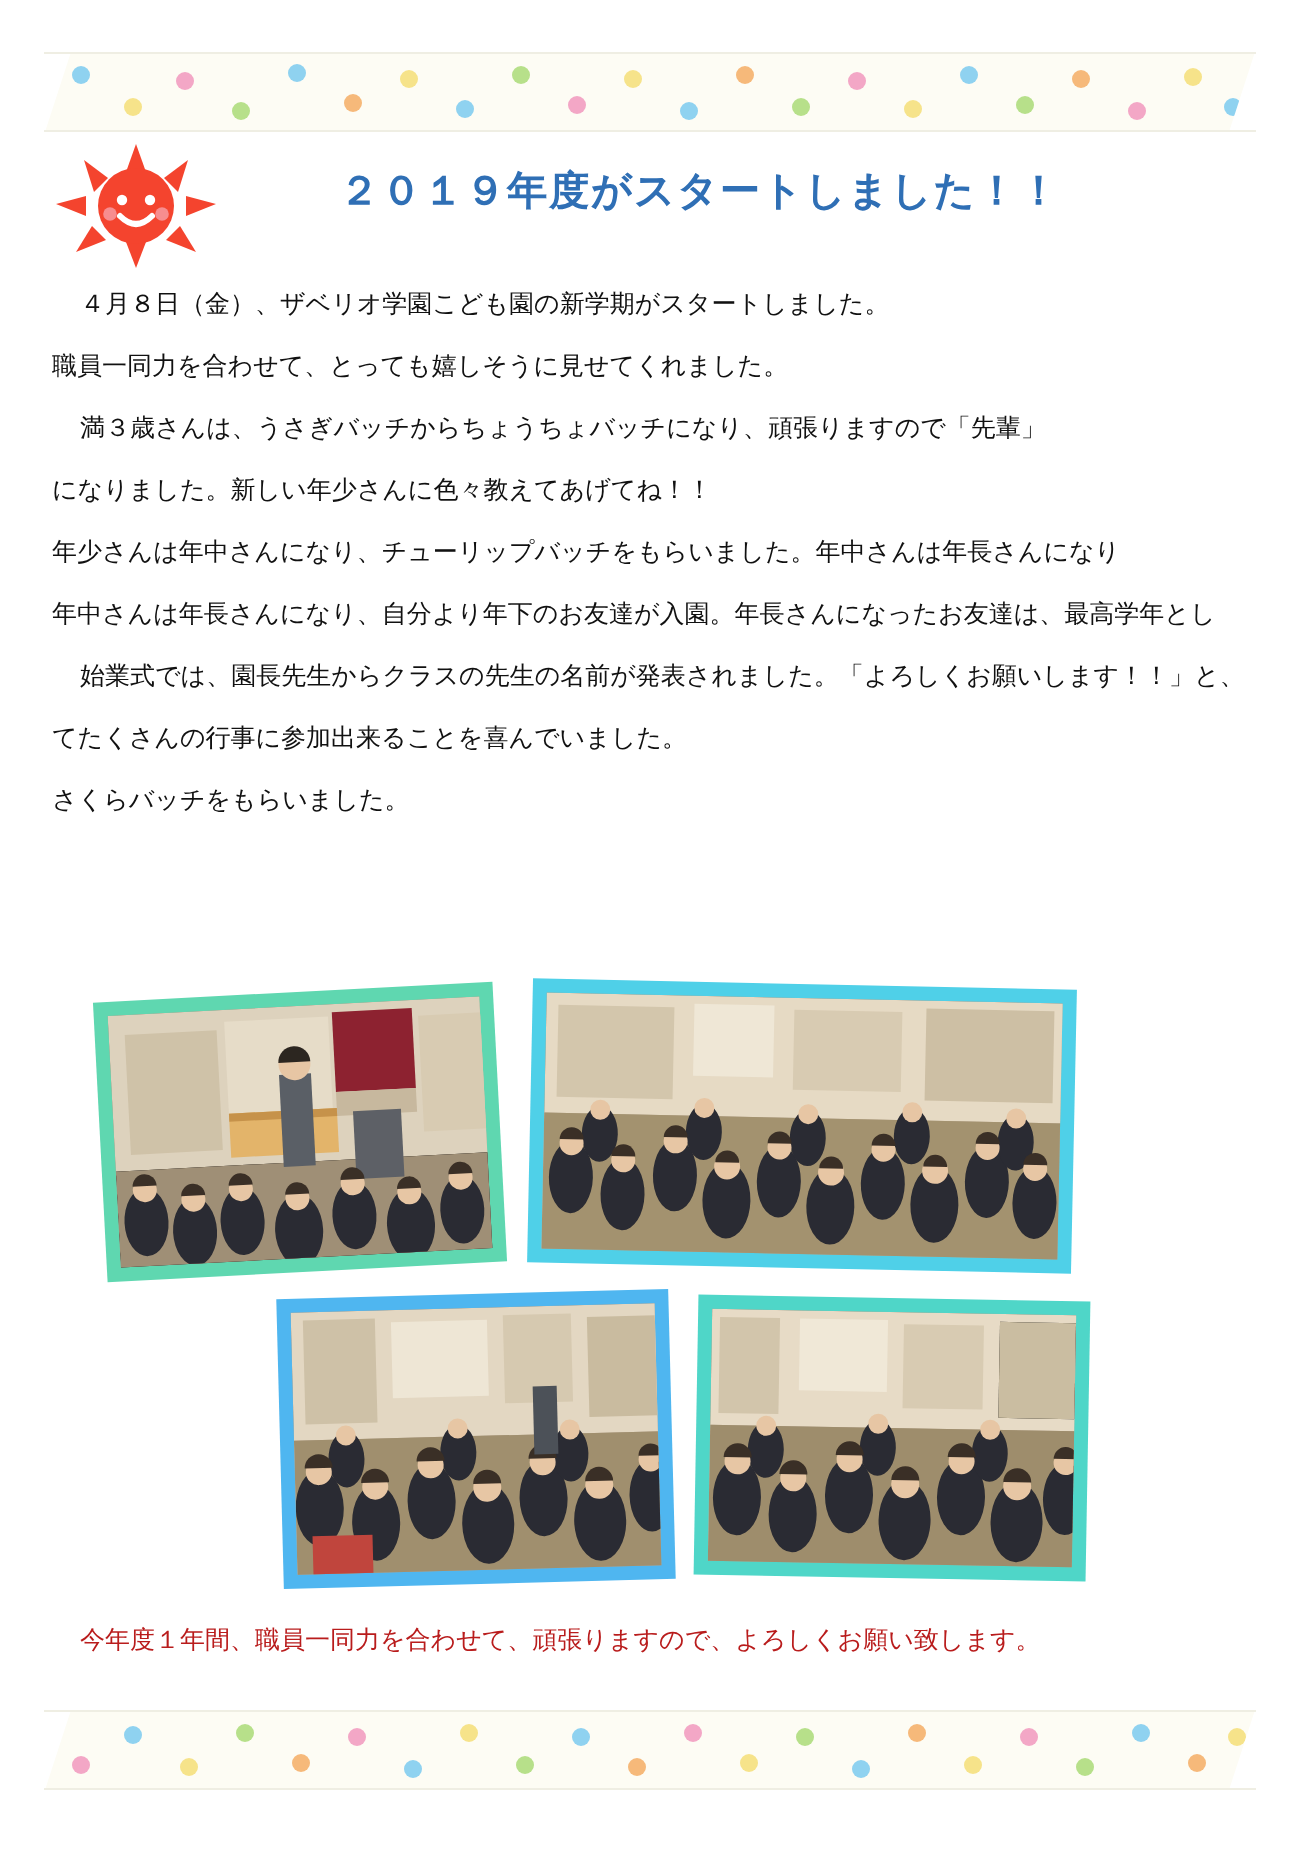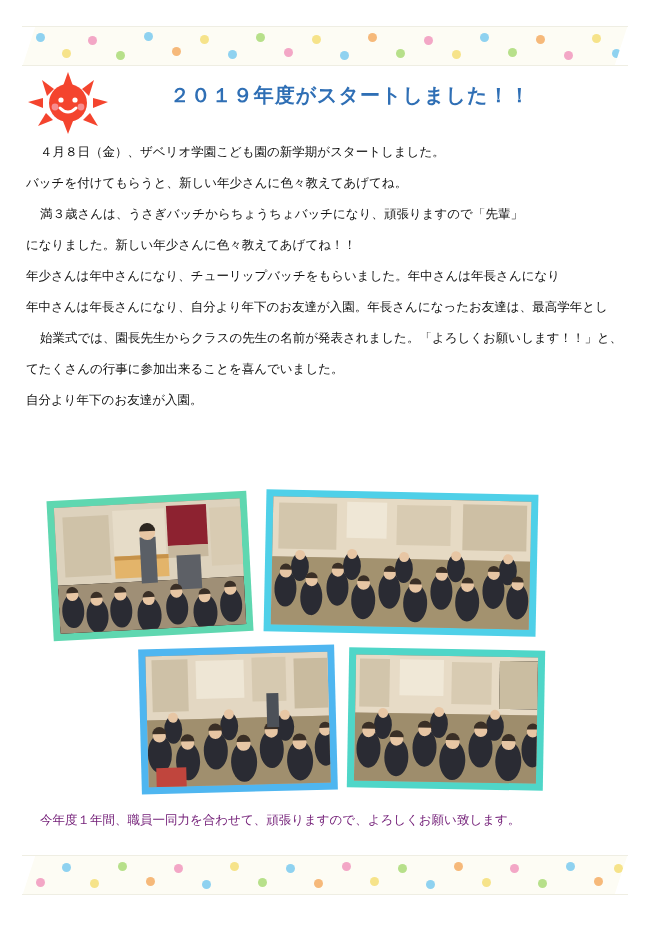--- a/index.html
+++ b/index.html
@@ -105,21 +105,21 @@
     background: #b9a893;
   }
 
   
   .closing {
     position: absolute;
     left: 26px;
     top: 812px;
     width: 600px;
     font-size: 12.5px;
-    color: #701a75;
+    color: #b91c1c;
     text-indent: 14px;
     white-space: nowrap;
   }
 </style>
 </head>
 <body>
 
 <div class="tape top">
   <span class="dot" style="left:14px;  top:6px;  background:#8fd2f0"></span>
   <span class="dot" style="left:40px;  top:22px; background:#f6e38a"></span>
@@ -163,28 +163,28 @@
     <path d="M38 38 q8 8 16 0" stroke="#ffffff" stroke-width="3" fill="none" stroke-linecap="round"></path>
     <circle cx="33" cy="37" r="3.4" fill="#f79aa0" opacity="0.85"></circle>
     <circle cx="59" cy="37" r="3.4" fill="#f79aa0" opacity="0.85"></circle>
   </svg>
 </div>
 
 <div class="title">２０１９年度がスタートしました！！</div>
 
 <div class="body-text">
   <div class="para indent">４月８日（金）、ザベリオ学園こども園の新学期がスタートしました。</div>
-  <div class="para">バッチを付けてもらうと、新しい年少さんに色々教えてあげてね。</div>
+  <div class="para">職員一同力を合わせて、とっても嬉しそうに見せてくれました。</div>
   <div class="para indent">満３歳さんは、うさぎバッチからちょうちょバッチになり、頑張りますので「先輩」</div>
   <div class="para">になりました。新しい年少さんに色々教えてあげてね！！</div>
   <div class="para">年少さんは年中さんになり、チューリップバッチをもらいました。年中さんは年長さんになり</div>
   <div class="para">年中さんは年長さんになり、自分より年下のお友達が入園。年長さんになったお友達は、最高学年とし</div>
   <div class="para indent">始業式では、園長先生からクラスの先生の名前が発表されました。「よろしくお願いします！！」と、</div>
   <div class="para">てたくさんの行事に参加出来ることを喜んでいました。</div>
-  <div class="para">自分より年下のお友達が入園。</div>
+  <div class="para">さくらバッチをもらいました。</div>
 </div>
 
 <div class="photos">
 
   <div class="photo" style="left:50px; top:12px; width:200px; height:140px; background:#5fd7b0; transform:rotate(-3deg);">
     <div class="inner">
       <svg width="190" height="130" viewBox="0 0 190 130" preserveAspectRatio="none">
         <rect x="0" y="0" width="190" height="78" fill="#ddd2bd"></rect>
         <rect x="0" y="78" width="190" height="52" fill="#a89madb"></rect>
         <rect x="0" y="78" width="190" height="52" fill="#9f8f76"></rect>

